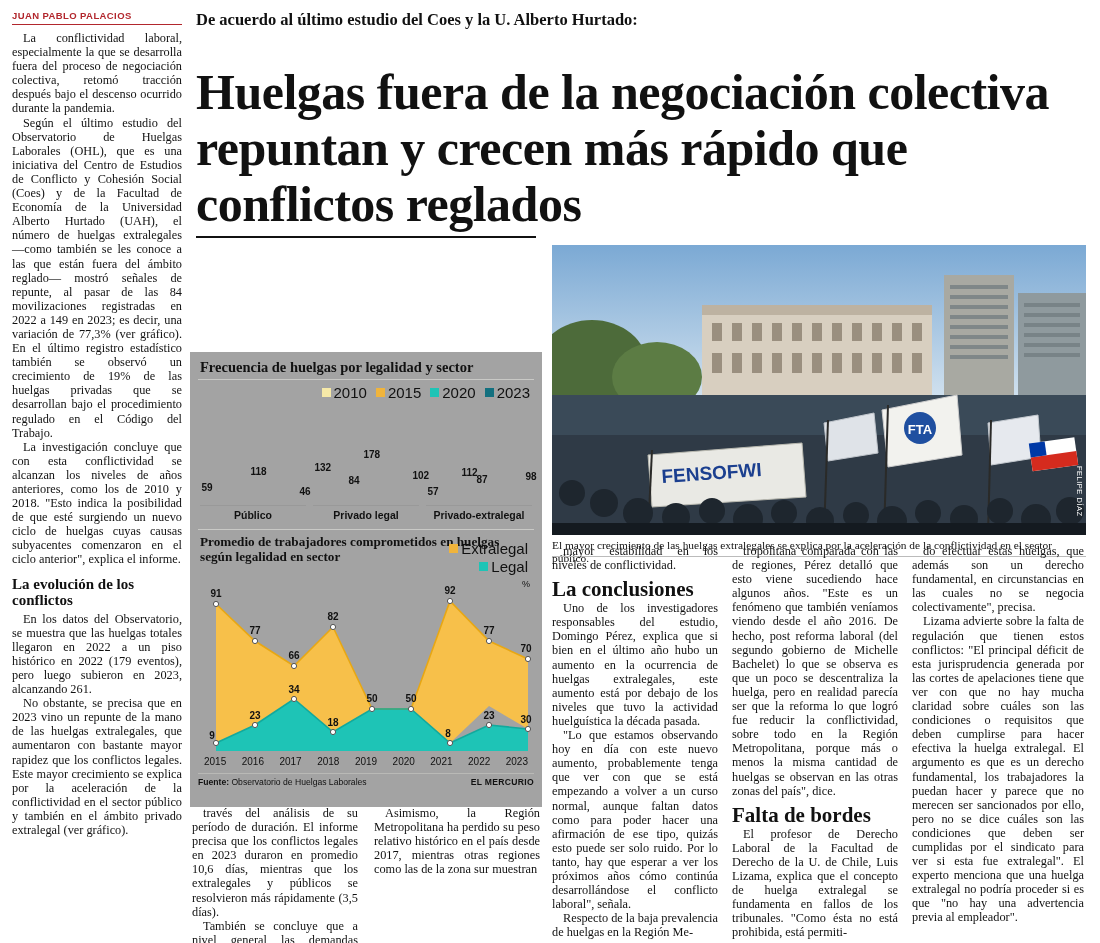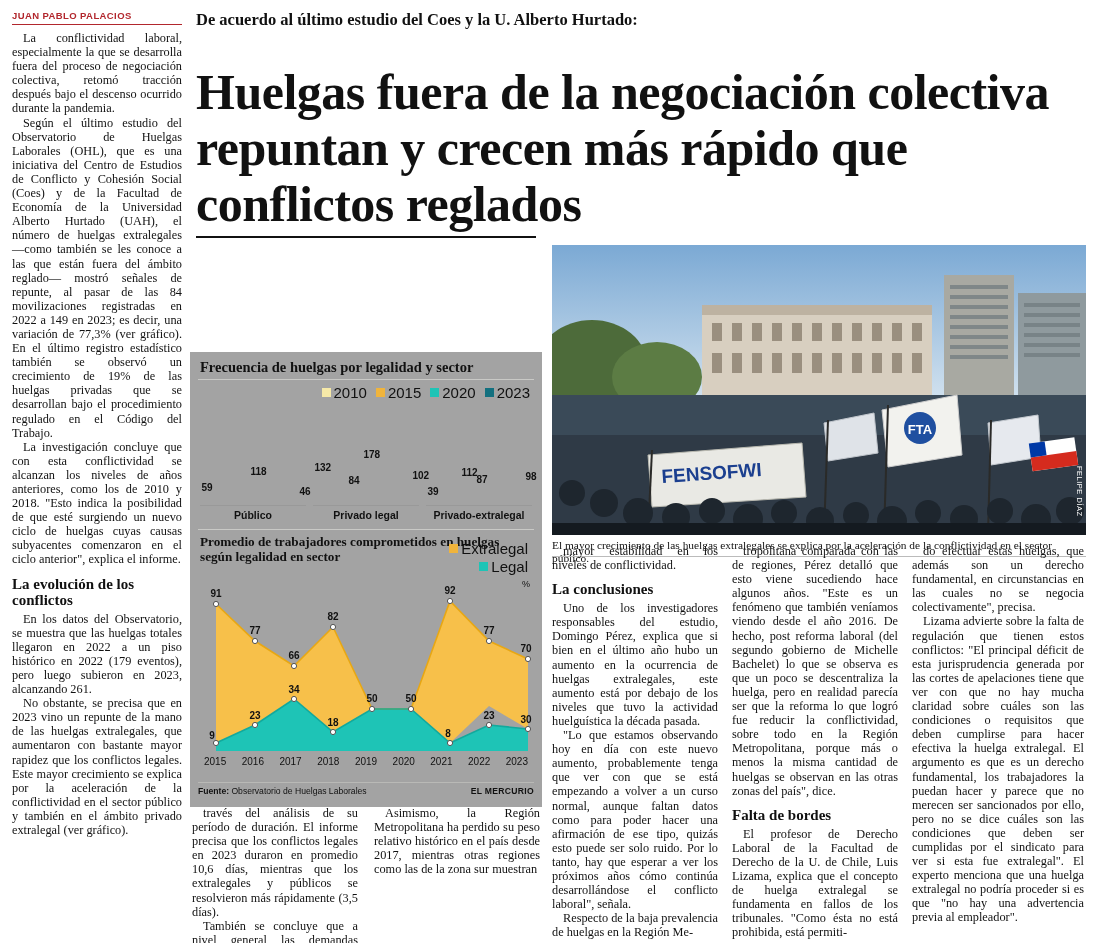--- a/index.html
+++ b/index.html
@@ -84,21 +84,21 @@
   .group-axis { border-top:1px solid #999; margin-top:0px; }
   .group-label { text-align:center; font-family:"Liberation Sans", sans-serif;
     font-size:10.5px; font-weight:bold; margin-top:3px; }
 
   
   .linechart { position:relative; height:175px; margin-top:4px; }
   .linechart .pct { position:absolute; right:4px; top:0; font-family:"Liberation Sans", sans-serif; font-size:9px; }
   .xaxis { display:flex; justify-content:space-between; padding:0 6px; margin-top:2px;
     font-family:"Liberation Sans", sans-serif; font-size:10px; }
   .src { display:flex; justify-content:space-between; align-items:flex-end;
-    border-top:1px solid #b9b9b6; margin-top:15px; padding-top:3px;
+    border-top:1px solid #b9b9b6; margin-top:6px; padding-top:3px;
     font-family:"Liberation Sans", sans-serif; font-size:8.6px; }
   .src .left b { font-weight:bold; }
   .src .right { font-weight:bold; letter-spacing:.3px; }
 
   
   .photo {
     position:absolute; left:552px; top:245px; width:534px; height:290px;
     overflow:hidden; background:#6a8fb5;
   }
   .photo svg { display:block; }
@@ -117,21 +117,21 @@
   
   .col-narrow { position:absolute; }
   .col-narrow p { font-size:12.3px; line-height:14.1px; }
 
   .c2 { left:192px; top:806px; width:166px; height:132px; }
   .c3 { left:374px; top:806px; width:166px; height:132px; }
   .c4 { left:552px; top:544px; width:166px; height:396px; }
   .c5 { left:732px; top:544px; width:166px; height:396px; }
   .c6 { left:912px; top:544px; width:172px; height:396px; }
 
-  .col-narrow .sub-head { font-size:15px; }
+  .col-narrow .sub-head { font-size:21px; }
   .noind { text-indent:0; }
 </style>
 </head>
 <body>
 
 <div class="page">
 
   <div class="col-left">
     <div class="byline">JUAN PABLO PALACIOS</div>
     <p>La conflictividad laboral, especialmente la que se desarrolla fuera del proceso de negociación colectiva, retomó tracción después bajo el descenso ocurrido durante la pandemia.</p>
@@ -215,21 +215,21 @@
             <span class="bar" style="height:63px;background:#13707f"></span>
           </div>
         </div>
         <div class="group-axis"></div>
         <div class="group-label">Privado legal</div>
       </div>
 
       <div class="group">
         <div class="bars">
           <div class="bar-wrap">
-            <span class="bar-val">39</span>
+            <span class="bar-val">57</span>
             <span class="bar" style="height:25px;background:#f6e9a8"></span>
           </div>
           <div class="bar-wrap">
             <span class="bar-val">87</span>
             <span class="bar" style="height:49px;background:#f0b43c"></span>
           </div>
           <div class="bar-wrap">
             <span class="bar-val">98</span>
             <span class="bar" style="height:55px;background:#1ec4b6"></span>
           </div>

